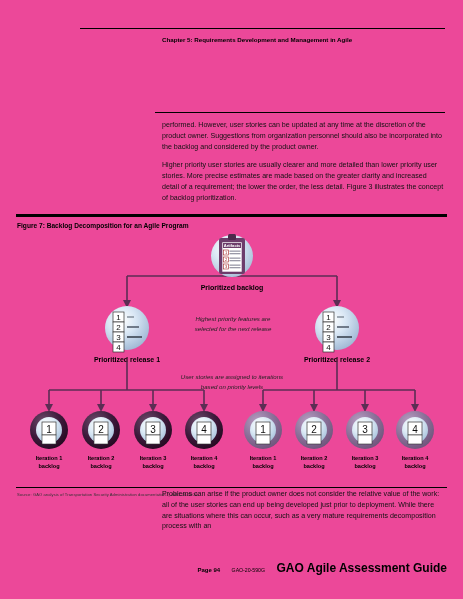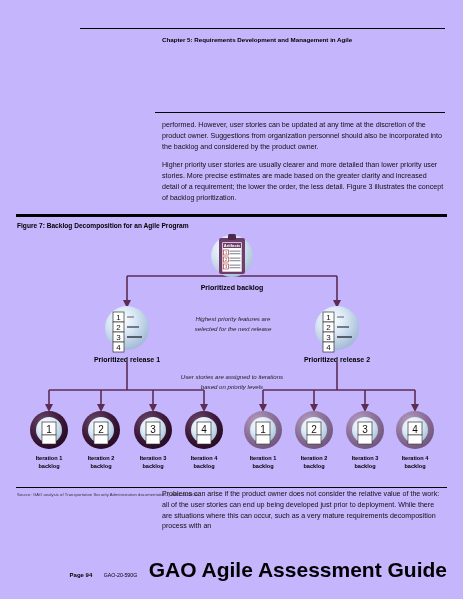--- a/index.html
+++ b/index.html
@@ -9,21 +9,21 @@
   }
   body {
     font-family: "Liberation Sans", sans-serif;
     color: #000000;
   }
   #page {
     position: relative;
     width: 463px;
     height: 599px;
     overflow: hidden;
-    background: #c4b5fd;
+    background: #ec4899;
   }
 
   
   .rule-top {
     position: absolute;
     left: 80px;
     top: 28px;
     width: 365px;
     height: 1px;
     background: #000;
@@ -113,21 +113,21 @@
     color: #000;
     vertical-align: baseline;
   }
   .footer .rpt {
     font-size: 5.2px;
     color: #000;
     margin-left: 7px;
     vertical-align: baseline;
   }
   .footer .title {
-    font-size: 21px;
+    font-size: 12px;
     font-weight: bold;
     color: #000;
     margin-left: 7px;
     vertical-align: baseline;
   }
 
   
   #diagram {
     position: absolute;
     left: 0;

